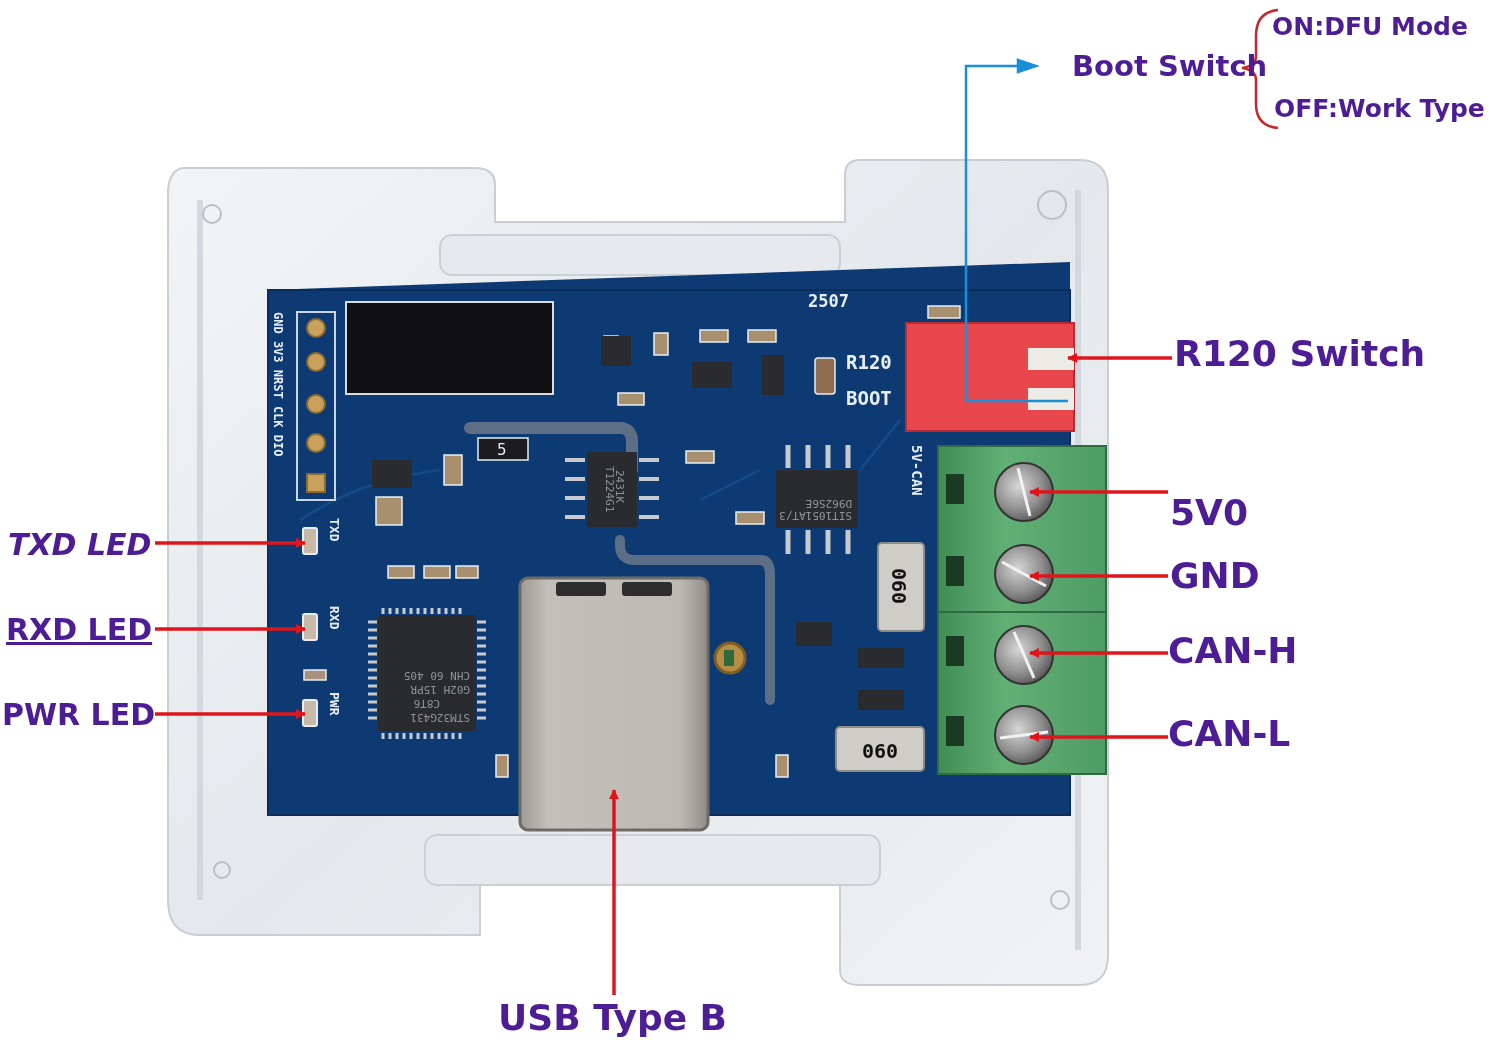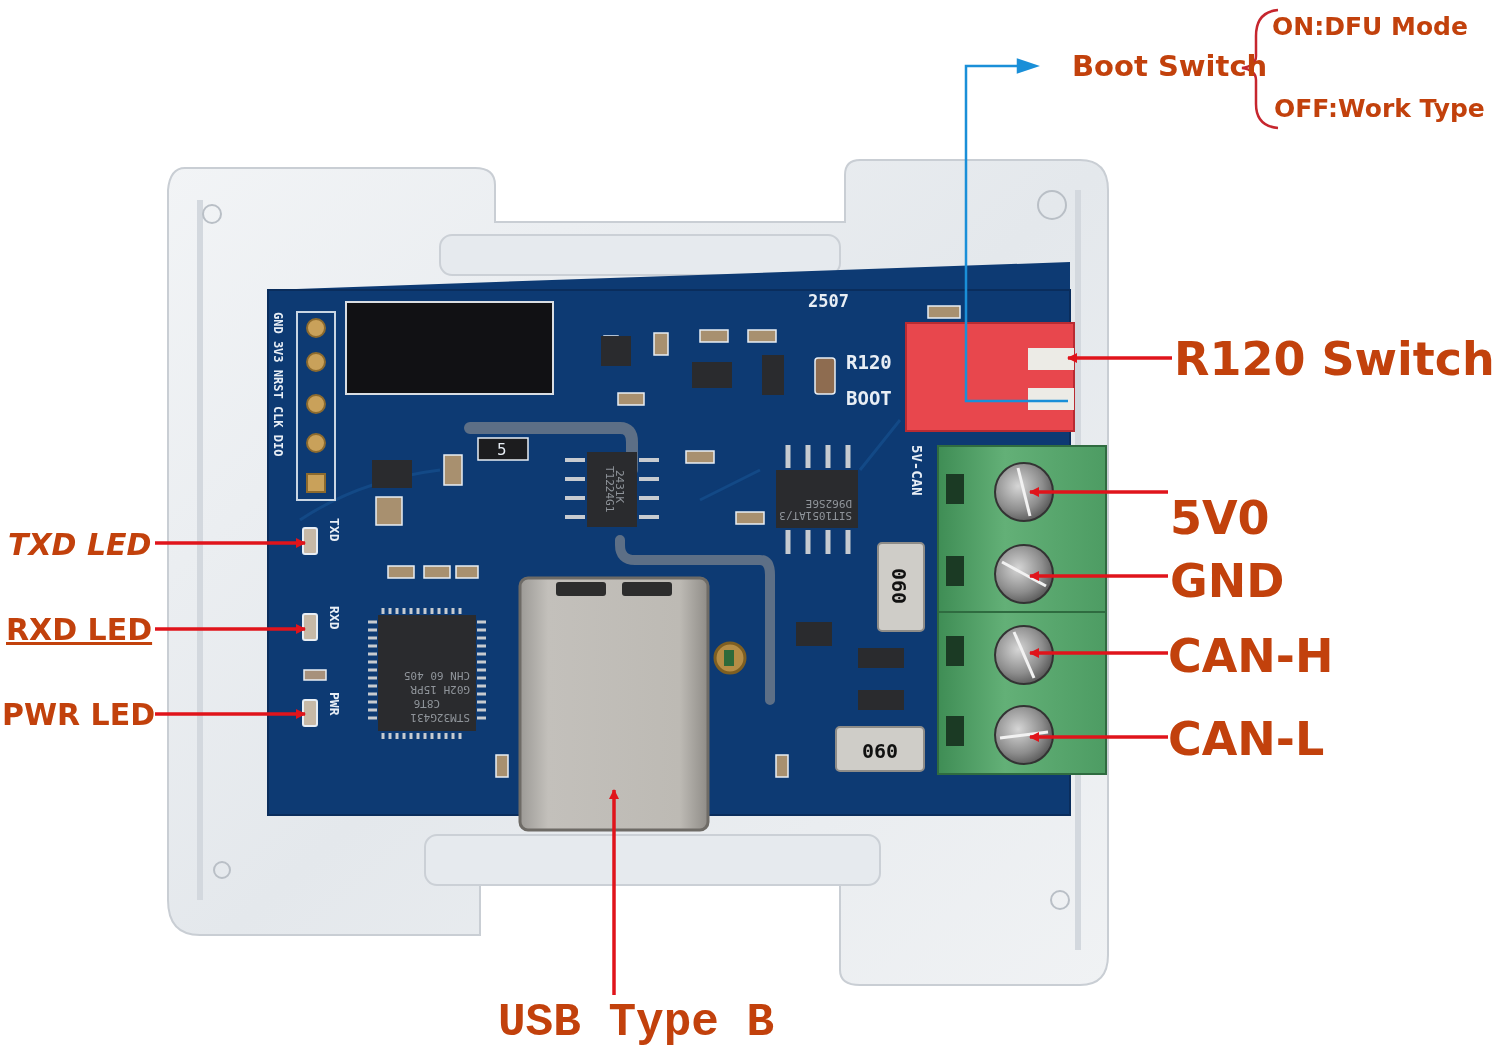--- a/index.html
+++ b/index.html
@@ -1,19 +1,19 @@
 <!DOCTYPE html>
 <html><head>
 <meta charset="utf-8">
 <style>
   html,body{margin:0;padding:0;background:#ffffff;}
   body{width:1500px;height:1051px;position:relative;overflow:hidden;font-family:"DejaVu Sans","Liberation Sans",sans-serif;}
-  .callout{position:absolute;color:#c2410c;font-weight:bold;white-space:nowrap;line-height:1;}
+  .callout{position:absolute;color:#4c1d95;font-weight:bold;white-space:nowrap;line-height:1;}
   .lbl-side{font-size:30px;}
-  .lbl-big{font-size:46px;}
+  .lbl-big{font-size:36px;}
   .lbl-small{font-size:25px;}
   svg#stage{position:absolute;left:0;top:0;}
   .silk{fill:#e8eef5;font-family:"DejaVu Sans Mono","Liberation Mono",monospace;font-weight:bold;}
   .chipmark{fill:#8f949a;font-family:"DejaVu Sans Mono","Liberation Mono",monospace;font-size:11px;}
 </style>
 </head>
 <body>
 
 <svg id="stage" width="1500" height="1051" viewBox="0 0 1500 1051">
   <defs>
@@ -224,13 +224,13 @@
 <div class="callout lbl-small" style="left:1272px;top:14px;">ON:DFU Mode</div>
 <div class="callout lbl-small" style="left:1274px;top:96px;">OFF:Work Type</div>
 <div class="callout lbl-big" style="left:1174px;top:336px;">R120 Switch</div>
 <div class="callout lbl-big" style="left:1170px;top:495px;">5V0</div>
 <div class="callout lbl-big" style="left:1170px;top:558px;">GND</div>
 <div class="callout lbl-big" style="left:1168px;top:633px;">CAN-H</div>
 <div class="callout lbl-big" style="left:1168px;top:716px;">CAN-L</div>
 <div class="callout lbl-side" style="left:8px;top:530px;font-style:italic;">TXD LED</div>
 <div class="callout lbl-side" style="left:6px;top:615px;text-decoration:underline;">RXD LED</div>
 <div class="callout lbl-side" style="left:2px;top:700px;">PWR LED</div>
-<div class="callout lbl-big" style="left:498px;top:1000px;font-family:Liberation Mono, monospace;">USB Type B</div>
+<div class="callout lbl-big" style="left:498px;top:1000px;">USB Type B</div>
 
 </body></html>

